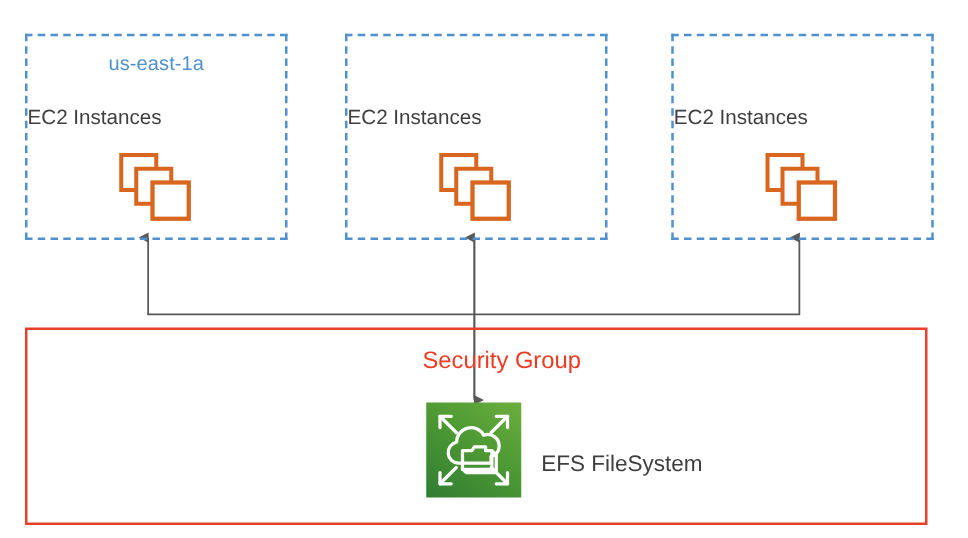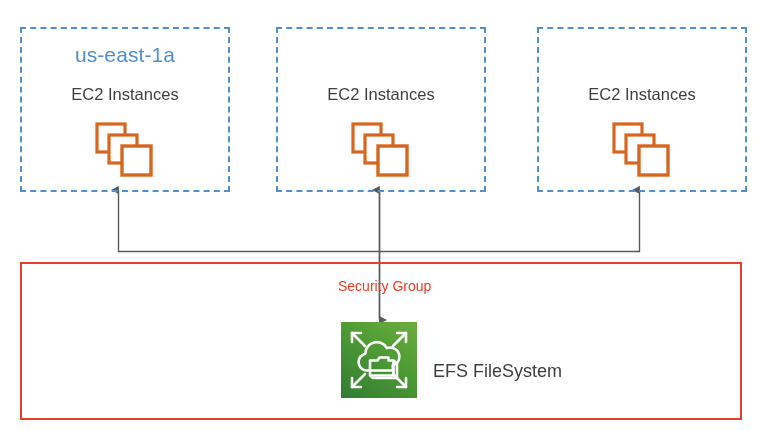--- a/index.html
+++ b/index.html
@@ -24,31 +24,30 @@
     box-sizing: border-box;
     border: 2px dashed #4f90cd;
     background: transparent;
   }
   .az-label {
     position: absolute;
     left: 0;
     right: 0;
     top: 14px;
     text-align: center;
-    font-size: 21px;
+    font-size: 16px;
     color: #4f90cd;
     letter-spacing: 0.1px;
     white-space: nowrap;
   }
   .az-sublabel {
     position: absolute;
     left: 0;
     right: 0;
     top: 56px;
-    text-align: center;
     font-size: 16.5px;
     color: #3f3f3f;
     white-space: nowrap;
   }
 
   
   .ec2-icon {
     position: absolute;
     left: 50%;
     transform: translateX(-50%);
@@ -60,21 +59,21 @@
 
   
   .sg-box {
     position: absolute;
     box-sizing: border-box;
     border: 2px solid #e8412a;
     background: transparent;
   }
   .sg-label {
     position: absolute;
-    font-size: 14px;
+    font-size: 19px;
     color: #ee3b23;
     white-space: nowrap;
   }
 
   
   .efs-icon {
     position: absolute;
     width: 76px;
     height: 76px;
     background: linear-gradient(215deg, #6cae3e 0%, #4f9b34 42%, #2f7d32 100%);

